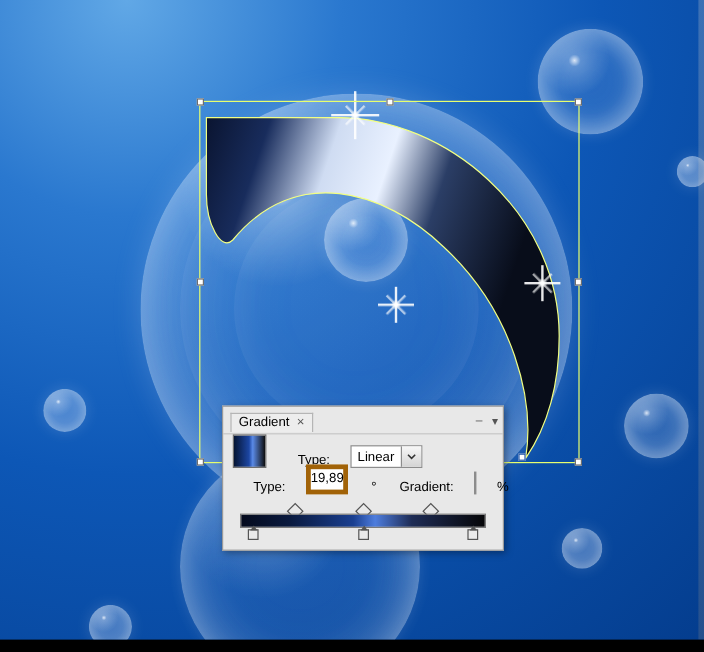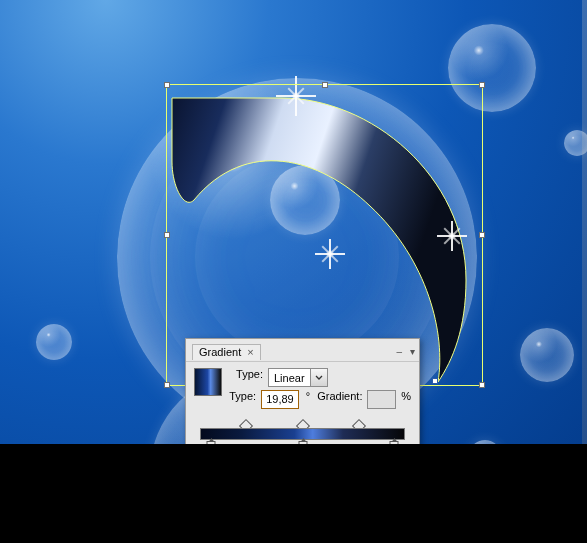--- a/index.html
+++ b/index.html
@@ -9,21 +9,21 @@
     height: 543px;
     overflow: hidden;
     font-family: Tahoma, Arial, sans-serif;
     font-size: 11px;
     color: #000;
     background: #000;
   }
   .canvas {
     position: relative;
     width: 587px;
-    height: 444px;
+    height: 533px;
     background: radial-gradient(circle at 18% 0%, #61a8e6 0%, #2a78cf 25%, #0d57b6 55%, #043d8e 100%);
     overflow: hidden;
   }
   .bubble {
     position: absolute;
     border-radius: 50%;
     background:
       radial-gradient(circle at 35% 30%, rgba(255,255,255,0.85) 0%, rgba(255,255,255,0.25) 6%, rgba(255,255,255,0) 35%),
       radial-gradient(circle at 50% 50%, rgba(200,220,255,0.10) 42%, rgba(255,255,255,0.20) 70%, rgba(255,255,255,0.55) 94%, rgba(255,255,255,0.10) 100%);
     box-shadow:
@@ -123,41 +123,41 @@
   .tab {
     display:flex; align-items:center; gap:6px;
     background:#ededed;
     padding:1px 6px 2px 6px;
     border:1px solid #b5b5b5; border-bottom:none;
     position:relative; top:1px;
   }
   .tab-close { cursor:default; color:#555; }
   .panel-winctrls { margin-left:auto; display:flex; gap:8px; color:#555; font-size:10px;}
   .panel-body { padding:6px 8px 8px 8px; }
-  .row { display:flex; align-items:flex-start; height:22px; gap:5px; }
+  .row { display:flex; align-items:flex-end; height:22px; gap:17px; }
   .row .lbl { display:inline-block; text-align:right; }
   .swatch {
     width:26px; height:26px; border:1px solid #6f6f6f;
     background:linear-gradient(to right,#051533,#1c46a3 48%,#5a8ae6 60%,#0c0c0c);
     margin-right:4px;
   }
   .select {
     display:inline-flex; align-items:center;
     border:1px solid #8c8c8c; background:#fff;
     height:17px;
   }
   .select .seltext{ padding:0 5px; }
   .select .selbtn{
     width:16px; height:17px; border-left:1px solid #8c8c8c;
     background:linear-gradient(#f7f7f7,#d4d4d4);
     display:flex; align-items:center; justify-content:center;
   }
   .numbox {
     width:40px; height:17px; line-height:17px;
-    border:1px solid #a16207; background:#fff;
+    border:4px solid #a16207; background:#fff;
     text-align:center;
   }
   .deg { padding:0 2px; }
   .loc-box {
     width:30px; height:17px; border:1px solid #8c8c8c; background:#e0e0e0;
   }
 
   
   .ramp-wrap{ position:relative; margin-top:8px; height:30px; }
   .ramp {

